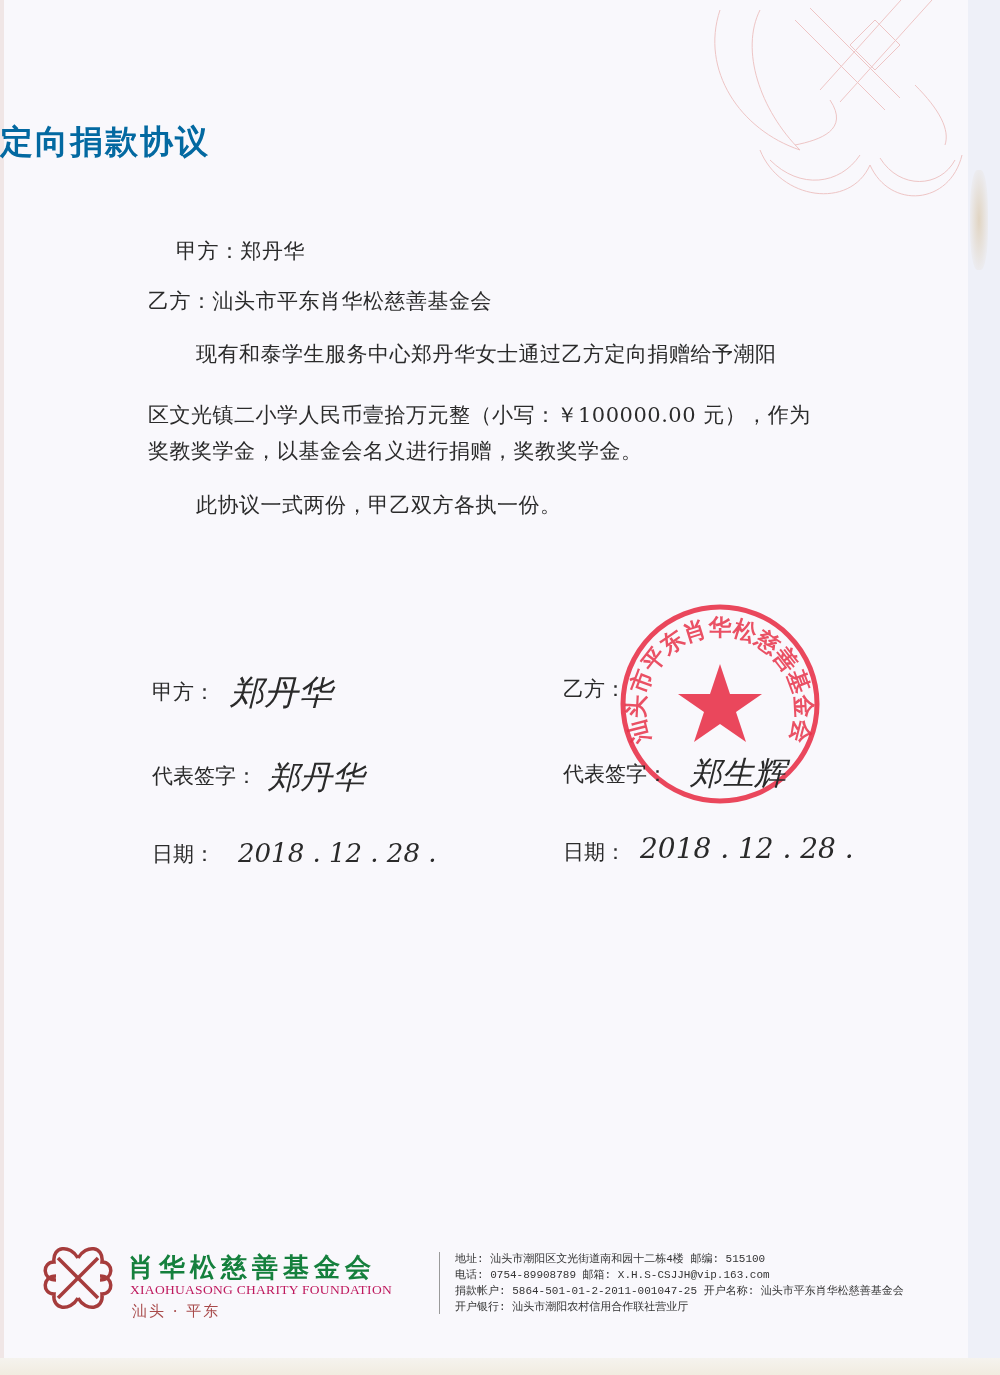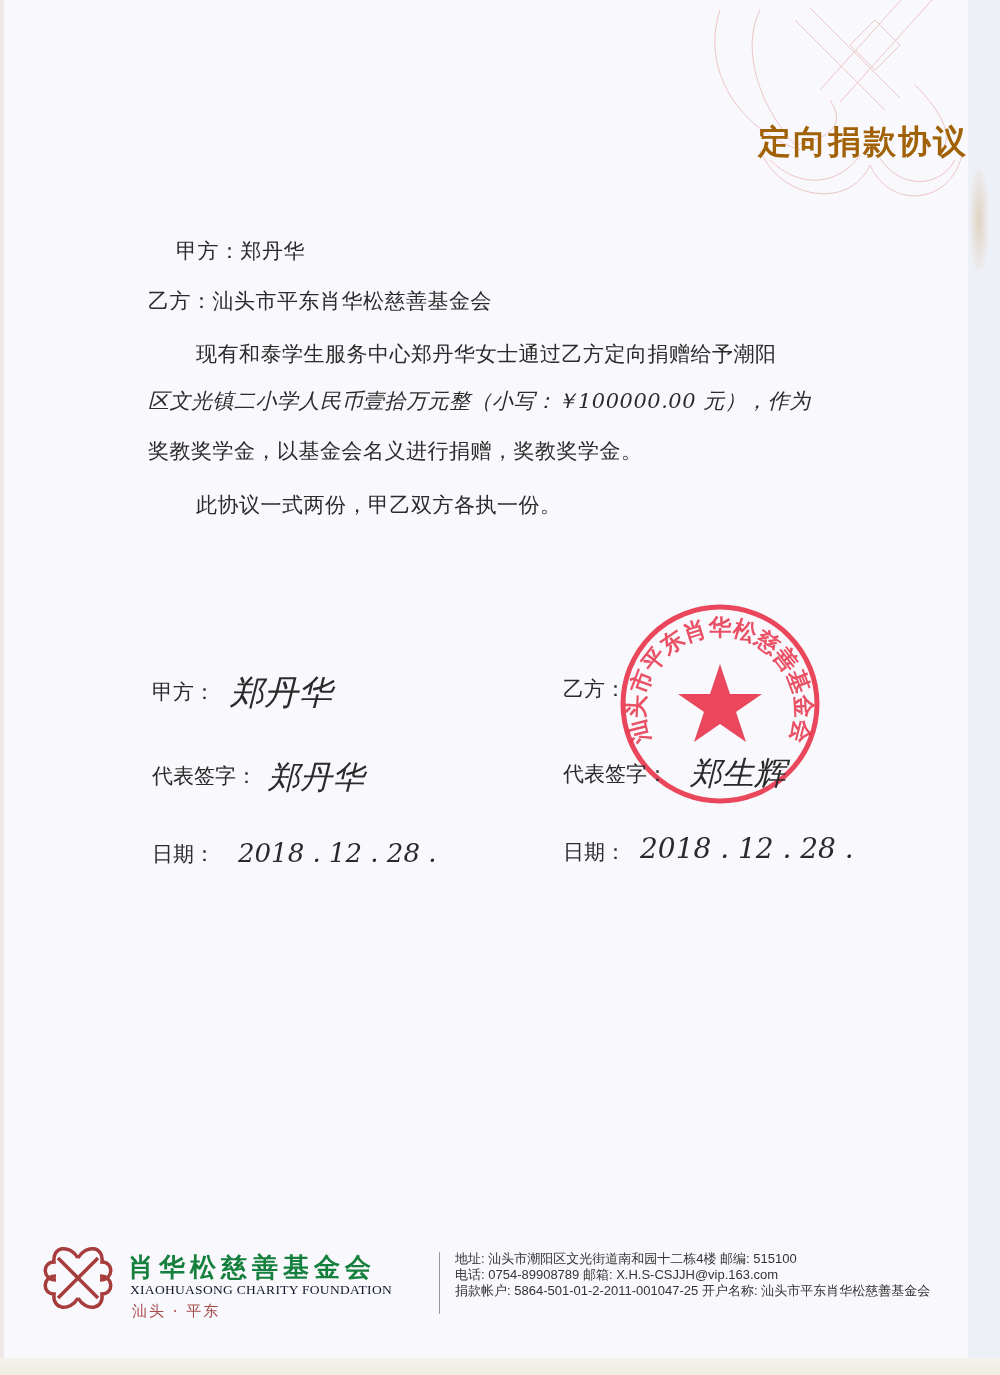--- a/index.html
+++ b/index.html
@@ -24,23 +24,23 @@
     border-radius: 40%;
   }
   .bottom-strip {
     position: absolute; left: 0; top: 1358px; width: 1000px; height: 17px;
     background: linear-gradient(#f5f3ee, #f1ece0);
   }
   .watermark {
     position: absolute; left: 700px; top: -10px; width: 270px; height: 230px;
   }
   .title {
-    position: absolute; left: 0; top: 120px; width: 968px; text-align: right;
+    position: absolute; left: 0; top: 120px; width: 968px; text-align: left;
     font-family: "DejaVu Sans", "Liberation Sans", sans-serif;
-    font-size: 33px; font-weight: bold; letter-spacing: 2px; color: #a16207;
+    font-size: 33px; font-weight: bold; letter-spacing: 2px; color: #0369a1;
   }
   .line {
     position: absolute; font-size: 21px; color: #2b2b2b; white-space: nowrap;
     letter-spacing: 0.5px;
   }
   .sign-label {
     position: absolute; font-size: 21px; color: #2b2b2b; white-space: nowrap;
     font-family: "DejaVu Sans", "Liberation Sans", sans-serif;
   }
   .handwriting {
@@ -50,32 +50,32 @@
   .stamp {
     position: absolute; left: 618px; top: 602px; width: 204px; height: 204px;
   }
   .footer-logo { position: absolute; left: 40px; top: 1240px; width: 76px; height: 76px; }
   .footer-name {
     position: absolute; left: 128px; top: 1250px; font-size: 26px; font-weight: bold;
     color: #15803d; letter-spacing: 5px; font-family: "DejaVu Serif", serif;
   }
   .footer-en {
     position: absolute; left: 130px; top: 1282px; font-size: 13.5px;
-    color: #0f172a; letter-spacing: 0.3px; font-family: "Liberation Serif", serif;
+    color: #be185d; letter-spacing: 0.3px; font-family: "Liberation Serif", serif;
   }
   .footer-loc {
     position: absolute; left: 132px; top: 1302px; font-size: 15px;
     color: #a84a4a; letter-spacing: 2px;
   }
   .footer-divider {
     position: absolute; left: 439px; top: 1252px; width: 1px; height: 62px; background: #9a9a9a;
   }
   .footer-info {
-    position: absolute; left: 455px; top: 1251px; font-size: 13px; line-height: 16px;
-    color: #333; white-space: nowrap; font-family: Liberation Sans, sans-serif;
+    position: absolute; left: 455px; top: 1251px; font-size: 11px; line-height: 16px;
+    color: #333; white-space: nowrap; font-family: Liberation Mono, monospace;
   }
 </style>
 </head>
 <body>
 
 <div class="page"></div>
 <div class="right-strip"></div>
 <div class="stain"></div>
 <div class="bottom-strip"></div>
 
@@ -98,21 +98,21 @@
 <div class="title">定向捐款协议</div>
 
 <div class="line" style="left:148px; top:237px;margin-left:28px;">
   <span>甲方：</span><span>郑丹华</span>
 </div>
 <div class="line" style="left:148px; top:287px;">
   <span>乙方：</span><span>汕头市平东肖华松慈善基金会</span>
 </div>
 
 <div class="line" style="left:196px; top:340px;">现有和泰学生服务中心郑丹华女士通过乙方定向捐赠给予潮阳</div>
-<div class="line" style="left:148px; top:387px;font-style:italic;">区文光镇二小学人民币壹拾万元整（小写：￥100000.00 元），作为</div>
+<div class="line" style="left:148px; top:401px;">区文光镇二小学人民币壹拾万元整（小写：￥100000.00 元），作为</div>
 <div class="line" style="left:148px; top:437px;">奖教奖学金，以基金会名义进行捐赠，奖教奖学金。</div>
 <div class="line" style="left:196px; top:491px;">此协议一式两份，甲乙双方各执一份。</div>
 
 <div class="sign-label" style="left:152px; top:678px;">甲方：</div>
 <div class="handwriting" style="left:230px; top:670px; font-size:34px;">郑丹华</div>
 
 <div class="sign-label" style="left:152px; top:762px;">代表签字：</div>
 <div class="handwriting" style="left:268px; top:756px; font-size:32px;">郑丹华</div>
 
 <div class="sign-label" style="left:152px; top:840px;">日期：</div>
@@ -148,13 +148,14 @@
   </g>
 </svg>
 <div class="footer-name">肖华松慈善基金会</div>
 <div class="footer-en">XIAOHUASONG CHARITY FOUNDATION</div>
 <div class="footer-loc">汕头 · 平东</div>
 <div class="footer-divider"></div>
 <div class="footer-info">
   <div>地址: 汕头市潮阳区文光街道南和园十二栋4楼  邮编: 515100</div>
   <div>电话: 0754-89908789 邮箱: X.H.S-CSJJH@vip.163.com</div>
   <div>捐款帐户: 5864-501-01-2-2011-001047-25 开户名称: 汕头市平东肖华松慈善基金会</div>
+  <div>开户银行: 汕头市潮阳农村信用合作联社营业厅</div>
 </div>
 
 </body></html>

